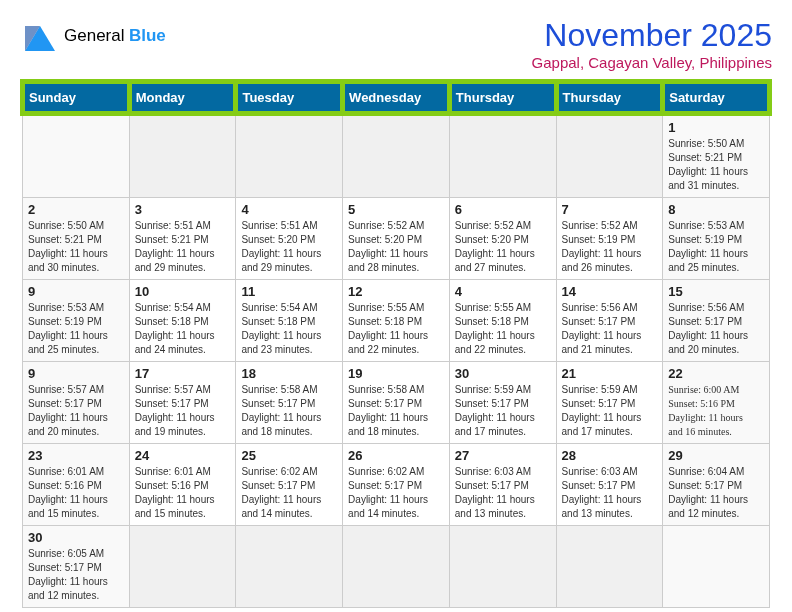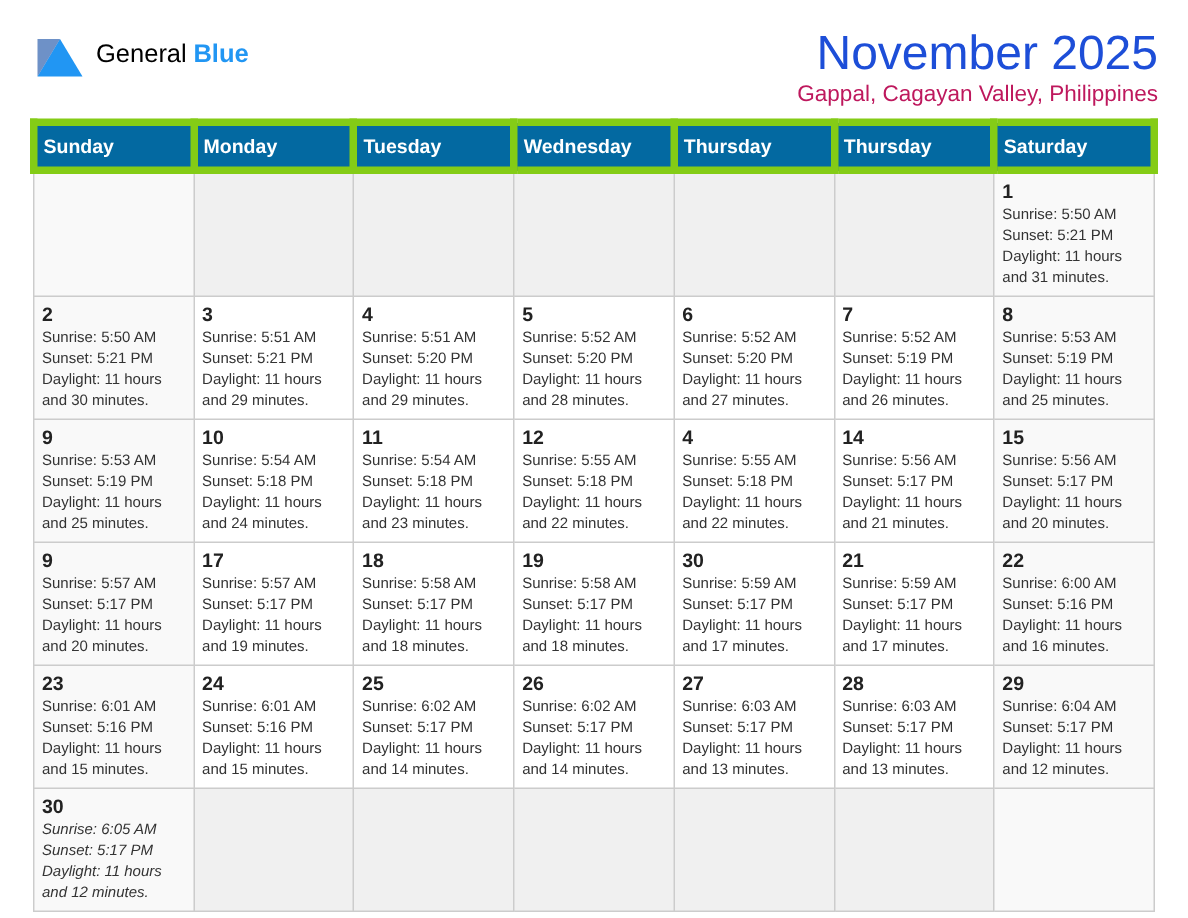--- a/index.html
+++ b/index.html
@@ -267,21 +267,21 @@
         </td>
         <td>
           <span class="day-num">21</span>
           <div class="day-info" style="white-space: pre-line;">Sunrise: 5:59 AM
 Sunset: 5:17 PM
 Daylight: 11 hours
 and 17 minutes.</div>
         </td>
         <td>
           <span class="day-num">22</span>
-          <div class="day-info" style="white-space: pre-line;">Sunrise: 6:00 AM
+          <div class="day-info" style="white-space: pre-line; font-family: Liberation Serif, serif;">Sunrise: 6:00 AM
 Sunset: 5:16 PM
 Daylight: 11 hours
 and 16 minutes.</div>
         </td>
       </tr>
       <tr>
         <td>
           <span class="day-num">23</span>
           <div class="day-info" style="white-space: pre-line;">Sunrise: 6:01 AM
 Sunset: 5:16 PM
@@ -327,21 +327,21 @@
           <span class="day-num">29</span>
           <div class="day-info" style="white-space: pre-line;">Sunrise: 6:04 AM
 Sunset: 5:17 PM
 Daylight: 11 hours
 and 12 minutes.</div>
         </td>
       </tr>
       <tr>
         <td>
           <span class="day-num">30</span>
-          <div class="day-info" style="white-space: pre-line; font-style: italic;">Sunrise: 6:05 AM
+          <div class="day-info" style="white-space: pre-line;">Sunrise: 6:05 AM
 Sunset: 5:17 PM
 Daylight: 11 hours
 and 12 minutes.</div>
         </td>
         <td class="empty-cell"></td>
         <td class="empty-cell"></td>
         <td class="empty-cell"></td>
         <td class="empty-cell"></td>
         <td class="empty-cell"></td>
         <td class="empty-cell"></td>

